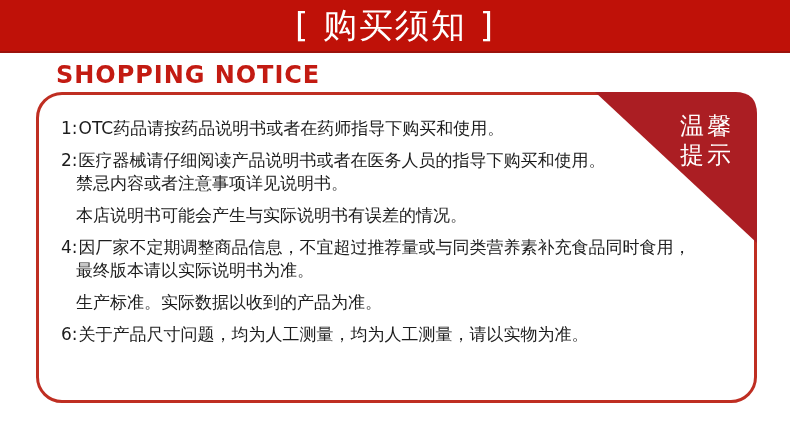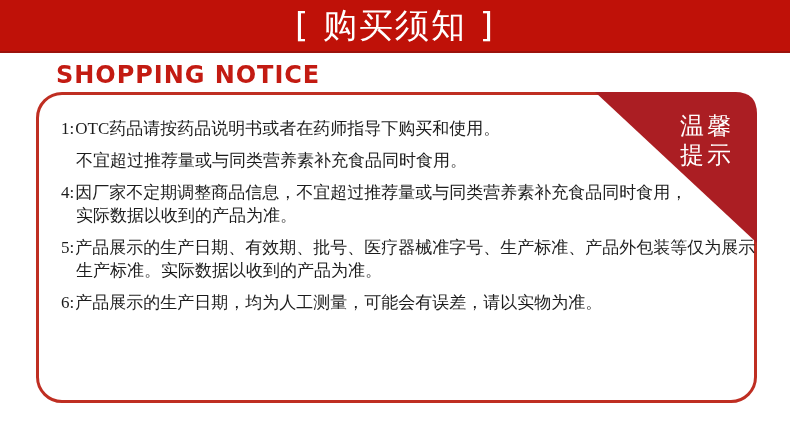--- a/index.html
+++ b/index.html
@@ -48,21 +48,20 @@
     background: #ffffff;
     padding: 22px 2px 0 22px;
   }
 
   .item { margin-bottom: 9px; }
   .line {
     font-size: 17px;
     line-height: 23px;
     color: var(--text_color, #1c1c1c);
     white-space: nowrap;
-    font-family: Liberation Serif, serif;
   }
   .line .num { margin-right: 1px; }
   .line.cont { padding-left: 15px; }
   .line.cont:empty { display: none; }
 
   
   .corner {
     position: absolute; top: -3px; right: -3px;
     width: 162px; height: 152px;
     pointer-events: none;
@@ -86,37 +85,40 @@
 
   <div class="subtitle">SHOPPING NOTICE</div>
 
   <div class="notice-box">
 
     <div class="item">
       <div class="line first"><span class="num">1:</span><span>OTC药品请按药品说明书或者在药师指导下购买和使用。</span></div>
 
     </div>
 
+    <div class="item">
+      <div class="line first"><span class="num">2:</span><span>医疗器械请仔细阅读产品说明书或者在医务人员的指导下购买和使用。</span></div>
+      <div class="line cont">禁忌内容或者注意事项详见说明书。</div>
+    </div>
 
     <div class="item">
-      <div class="line cont">不宜超过推荐量或与同类营养素补充食品同时食用。</div>
+      <div class="line cont">本店说明书可能会产生与实际说明书有误差的情况。</div>
     </div>
 
     <div class="item">
       <div class="line first"><span class="num">4:</span><span>因厂家不定期调整商品信息，不宜超过推荐量或与同类营养素补充食品同时食用，</span></div>
-      <div class="line cont">实际数据以收到的产品为准。</div>
+      <div class="line cont">最终版本请以实际说明书为准。</div>
     </div>
 
     <div class="item">
-      <div class="line first"><span class="num">5:</span><span>产品展示的生产日期、有效期、批号、医疗器械准字号、生产标准、产品外包装等仅为展示</span></div>
       <div class="line cont">生产标准。实际数据以收到的产品为准。</div>
     </div>
 
     <div class="item">
-      <div class="line first"><span class="num">6:</span><span>产品展示的生产日期，均为人工测量，可能会有误差，请以实物为准。</span></div>
+      <div class="line first"><span class="num">6:</span><span>关于产品尺寸问题，均为人工测量，均为人工测量，请以实物为准。</span></div>
 
     </div>
 
     <svg class="corner" width="162" height="152" viewBox="0 0 162 152">
       <path d="M 0 0 L 140 0 Q 162 0 162 22 L 162 151 Z"></path>
       <text x="112" y="42" text-anchor="middle">温馨</text>
       <text x="112" y="71" text-anchor="middle">提示</text>
     </svg>
 
   </div>

